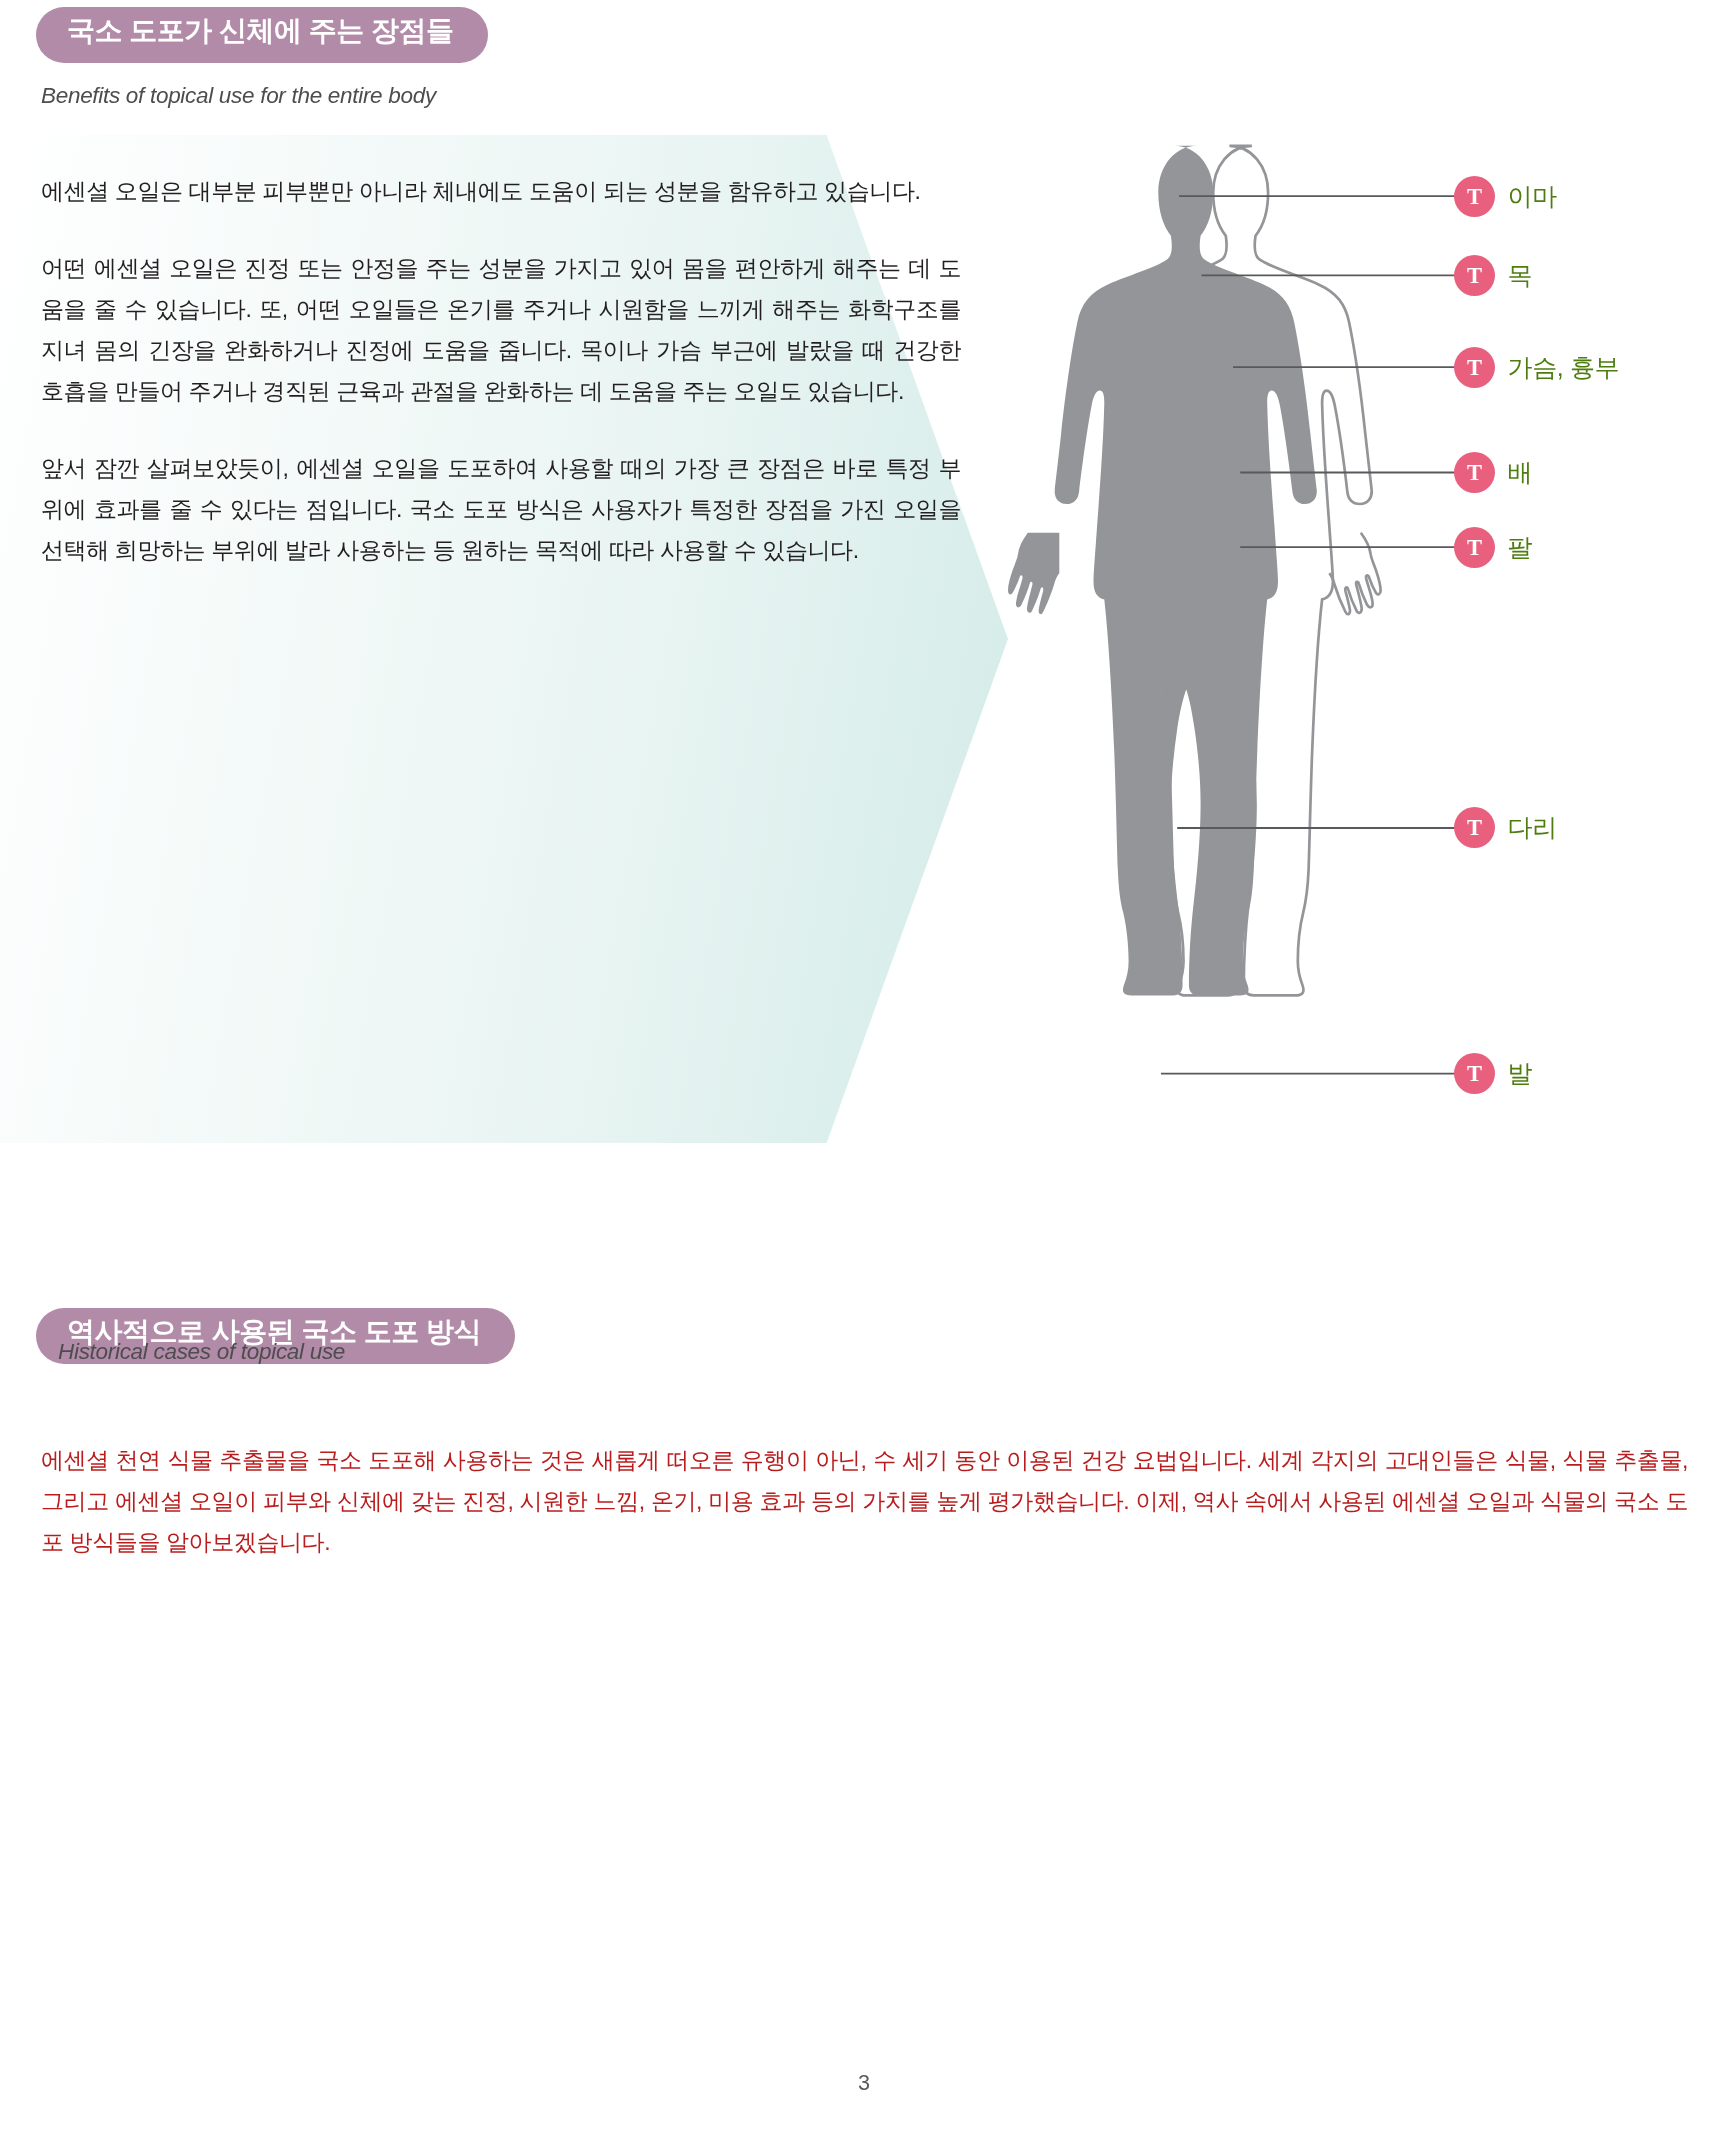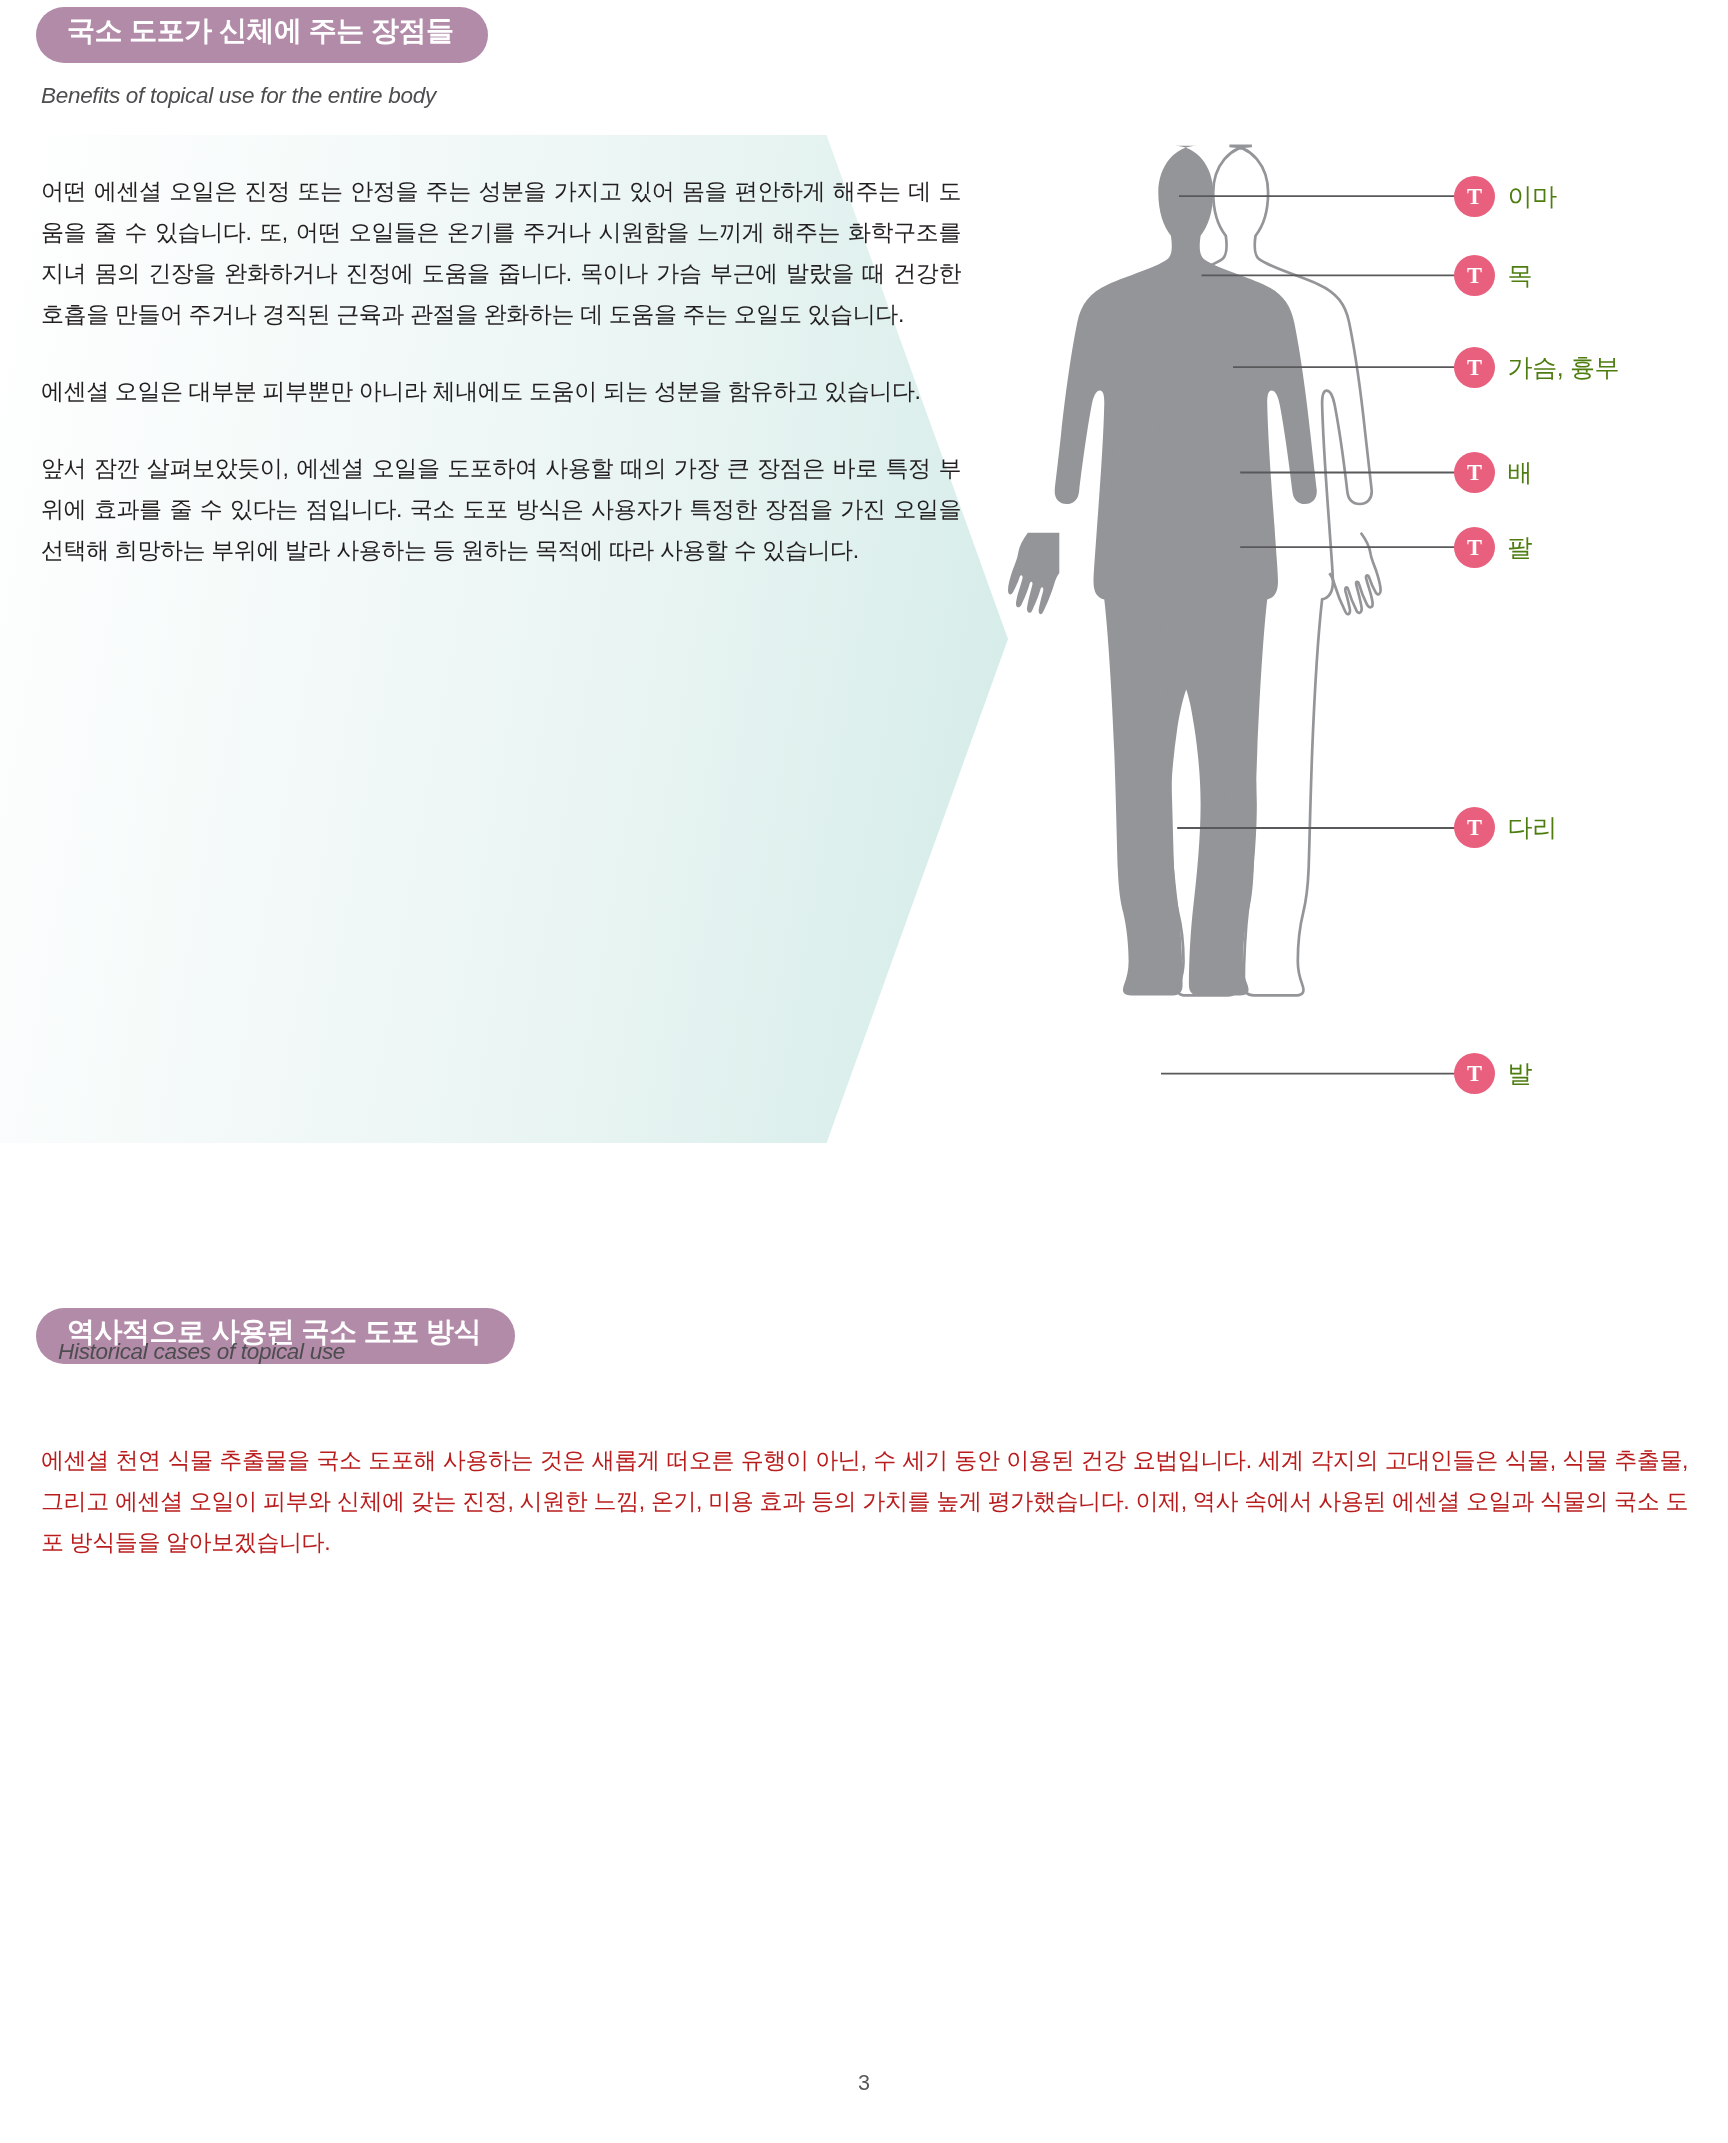--- a/index.html
+++ b/index.html
@@ -140,22 +140,22 @@
 
 <div class="page">
 
   <div class="pill" style="left:36px; top:7.2px;">국소 도포가 신체에 주는 장점들</div>
 
   <div class="subtitle" style="left:41px; top:83px;text-align:center;">Benefits of topical use for the entire body</div>
 
   <div class="arrow-shape"></div>
 
   <div class="bodycopy" style="left:41px; top:171px; width:920px;">
+    <p>에센셜 오일은 대부분 피부뿐만 아니라 체내에도 도움이 되는 성분을 함유하고 있습니다.</p>
     <p>어떤 에센셜 오일은 진정 또는 안정을 주는 성분을 가지고 있어 몸을 편안하게 해주는 데 도움을 줄 수 있습니다. 또, 어떤 오일들은 온기를 주거나 시원함을 느끼게 해주는 화학구조를 지녀 몸의 긴장을 완화하거나 진정에 도움을 줍니다. 목이나 가슴 부근에 발랐을 때 건강한 호흡을 만들어 주거나 경직된 근육과 관절을 완화하는 데 도움을 주는 오일도 있습니다.</p>
-    <p>에센셜 오일은 대부분 피부뿐만 아니라 체내에도 도움이 되는 성분을 함유하고 있습니다.</p>
     <p>앞서 잠깐 살펴보았듯이, 에센셜 오일을 도포하여 사용할 때의 가장 큰 장점은 바로 특정 부위에 효과를 줄 수 있다는 점입니다. 국소 도포 방식은 사용자가 특정한 장점을 가진 오일을 선택해 희망하는 부위에 발라 사용하는 등 원하는 목적에 따라 사용할 수 있습니다.</p>
   </div>
 
   <div class="figure">
     <svg width="702" height="1017" viewBox="0 0 780 1130" xmlns="http://www.w3.org/2000/svg">
 
       <g fill="#939598">
         <path d="M185 22
                  c24 0 43 22 43 52
                  c0 22 -6 38 -14 48

